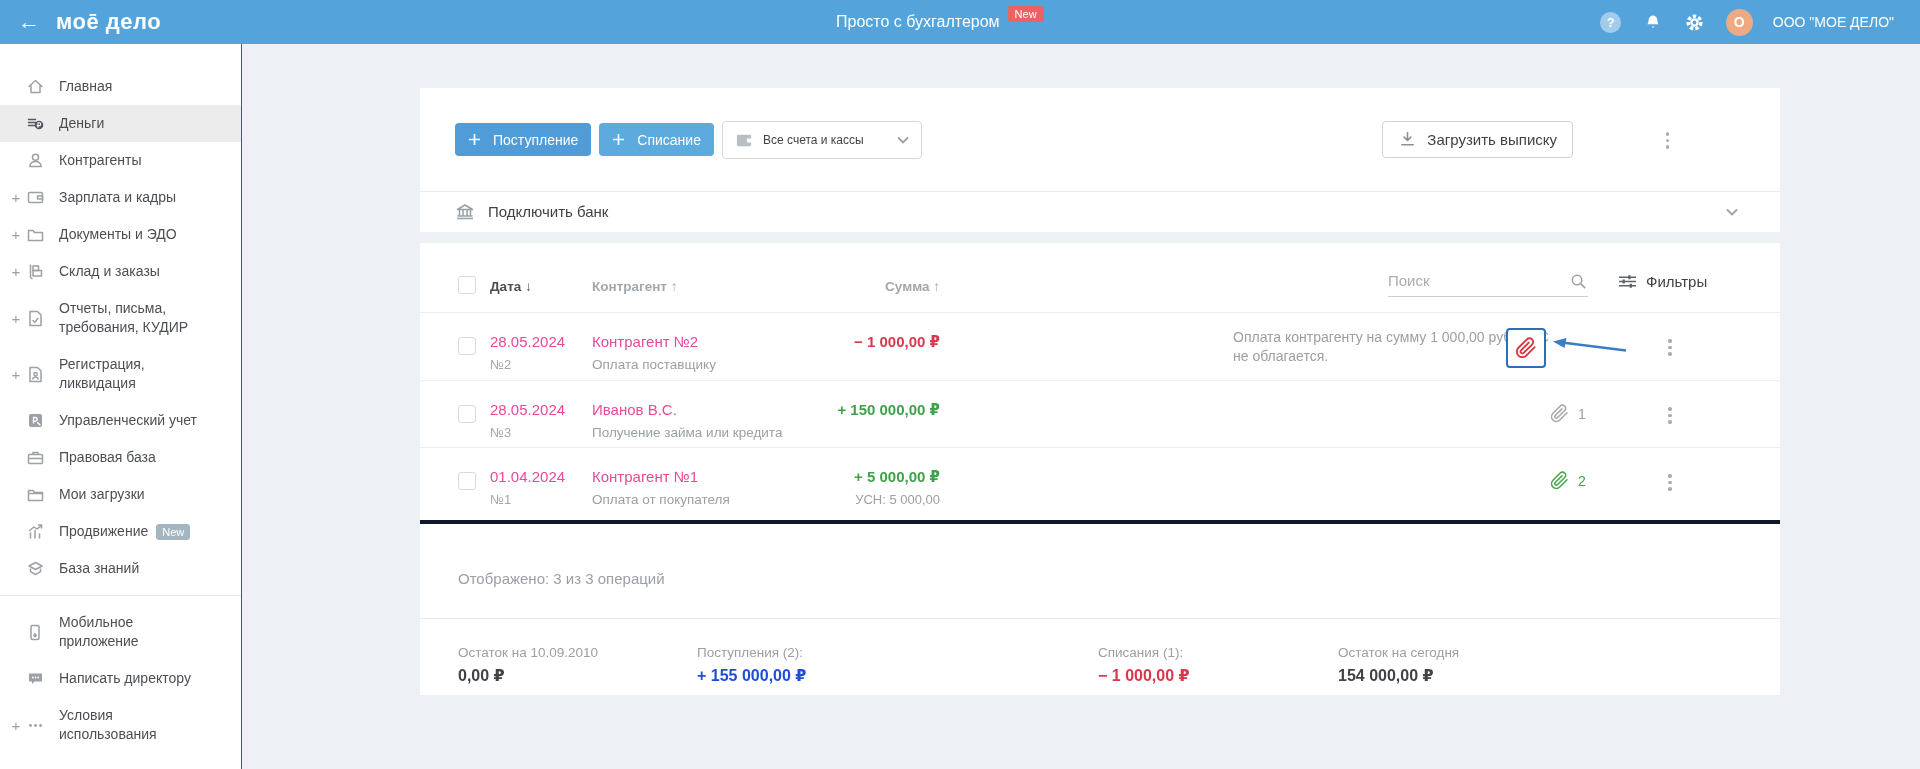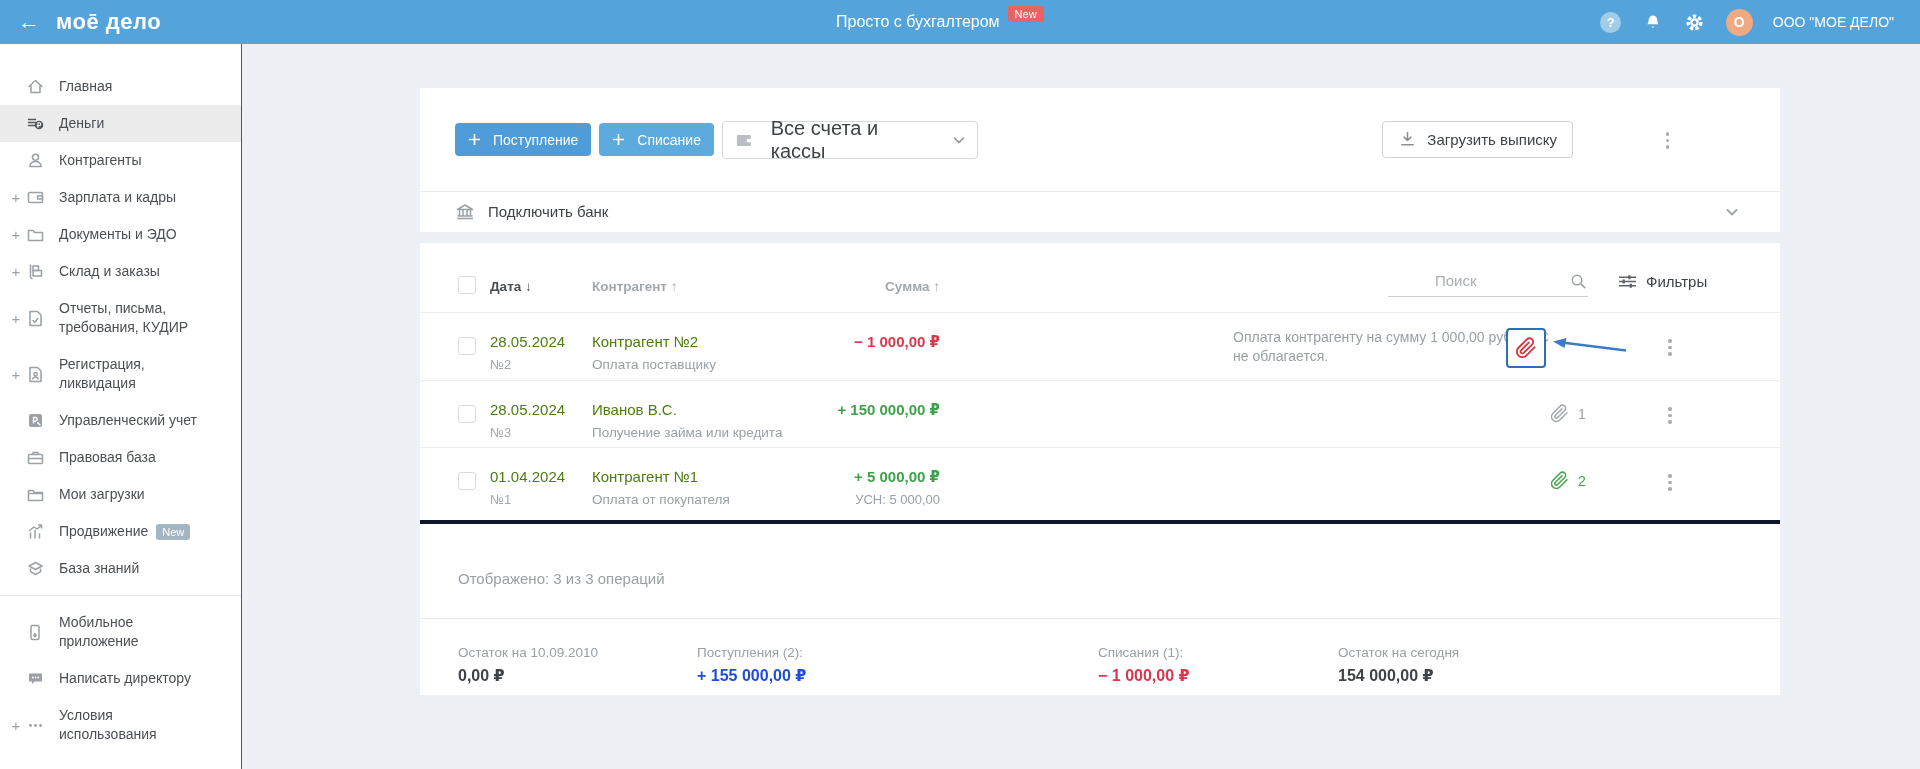--- a/index.html
+++ b/index.html
@@ -61,23 +61,23 @@
   .card { position:absolute; background:#fff; }
   .card1 { left:420px; top:88px; width:1360px; height:144px; }
   .toolbar { position:relative; height:103px; display:flex; align-items:center; padding-left:35px; }
   .btn-blue {
     height:33px; border:none; border-radius:4px; color:#fff; font-size:14px;
     font-family:inherit; display:flex; align-items:center; gap:12px; padding:0 13px;
   }
   .btn-income { background:#4f9cd8; }
   .btn-expense { background:#5caade; margin-left:8px; }
   .select-box {
-    position:absolute; left:302px; top:33px; width:256px; height:38px;
+    position:absolute; left:302px; top:33px; width:200px; height:38px;
     border:1px solid #d5d8dc; border-radius:4px; display:flex; align-items:center;
-    padding:0 12px; gap:17px; font-size:20px; color:#3f4347; background:#fff;
+    padding:0 12px; gap:9px; font-size:12px; color:#3f4347; background:#fff;
   }
   .select-box .chev { margin-left:auto; }
   .btn-outline {
     position:absolute; right:207px; top:33px; height:37px;
     background:#fff; border:1px solid #d0d3d7; border-radius:4px;
     font-size:15px; color:#3f4347; font-family:inherit;
     display:flex; align-items:center; gap:10px; padding:0 15px;
   }
   .kebab { display:flex; flex-direction:column; gap:3px; align-items:center; padding:4px; }
   .kebab i { width:3.5px; height:3.5px; border-radius:50%; background:#a8acb1; }
@@ -99,34 +99,34 @@
   .cell { position:absolute; white-space:nowrap; }
   .c-check { left:38px; }
   .c-date { left:70px; }
   .c-party { left:172px; }
   .c-amount { left:340px; width:180px; text-align:right; }
   .c-comment { left:813px; width:335px; white-space:normal; font-size:14px; line-height:19px; color:#9aa0a6; }
   .c-attach { left:1130px; }
   .c-kebab { left:1244px; }
   .hdr-col { font-size:13.5px; font-weight:bold; color:#a3a7ad; top:36px; }
   .hdr-col.dark { color:#4a4e54; }
-  .line1 { top:20px; font-size:15px; color:#4d7c0f; }
+  .line1 { top:20px; font-size:15px; color:#ec4899; }
   .line2 { top:44px; font-size:13px; color:#a3a7ad; }
   .amt { font-weight:bold; font-size:15px; }
   .amt.neg { color:#d8374d; }
   .amt.pos { color:#3fa24b; }
   .amt-note { font-size:13px; color:#9aa0a6; font-weight:normal; }
   .cbx {
     appearance:none; -webkit-appearance:none; width:18px; height:18px;
     border:1.5px solid #d7dade; border-radius:3px; background:#fff; display:block;
   }
   .search-wrap { position:absolute; left:968px; top:26px; width:200px; border-bottom:1px solid #c9ced3; height:28px; }
   .search-input {
     border:none; outline:none; width:170px; font-size:15px; font-family:inherit;
-    color:#4c1d95; padding:3px 0; background:transparent;margin-left:47px;
+    color:#4c1d95; padding:3px 0; background:transparent;
   }
   .search-input::placeholder { color:#a9aeb4; }
   .search-icon { position:absolute; right:0; top:3px; }
   .filters { position:absolute; left:1198px; top:30px; display:flex; align-items:center; gap:9px; font-size:15px; color:#3f4347; }
   .attach-box {
     position:absolute; left:1086px; top:15px; width:40px; height:40px;
     border:2px solid #2e6db8; border-radius:4px; display:flex; align-items:center; justify-content:center;
     background:#fff;
   }
   .attach-arrow { position:absolute; left:1132px; top:24px; }

